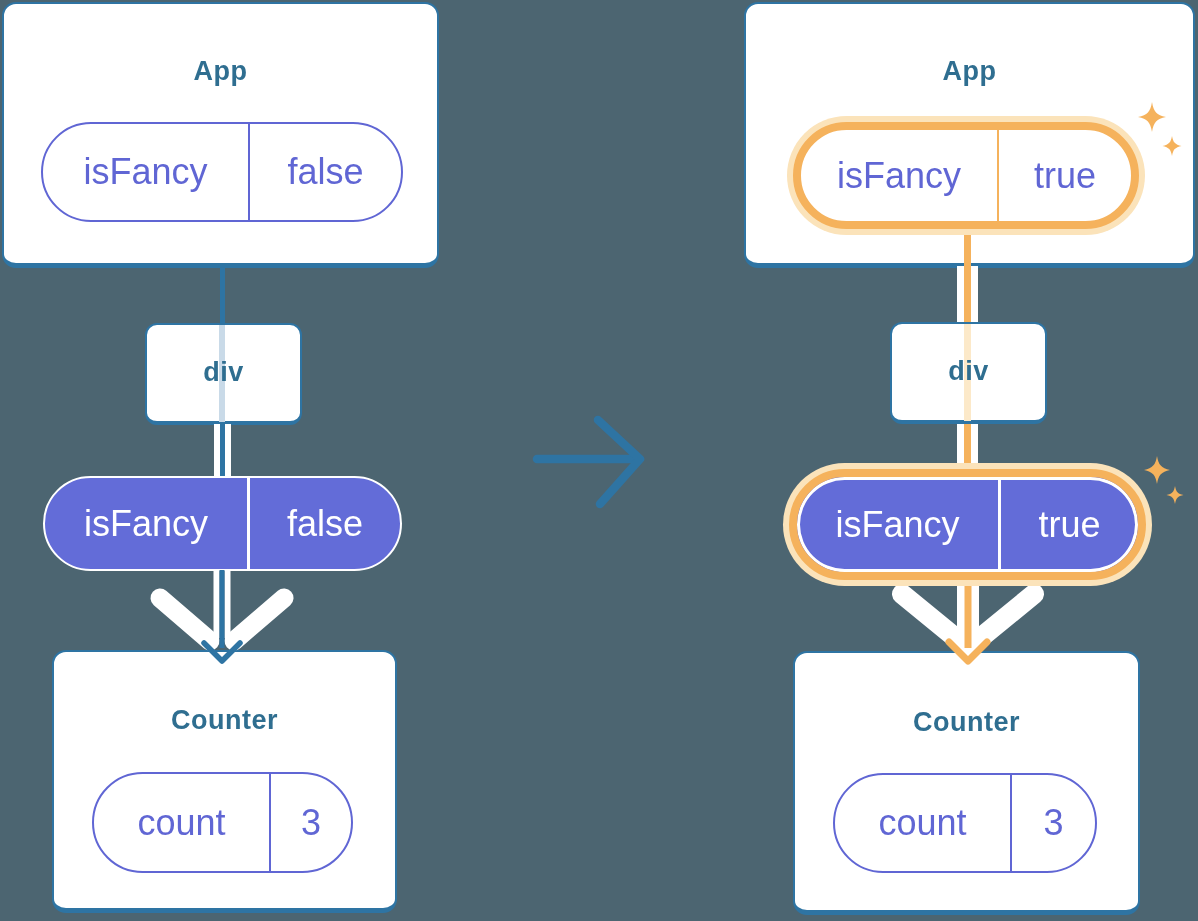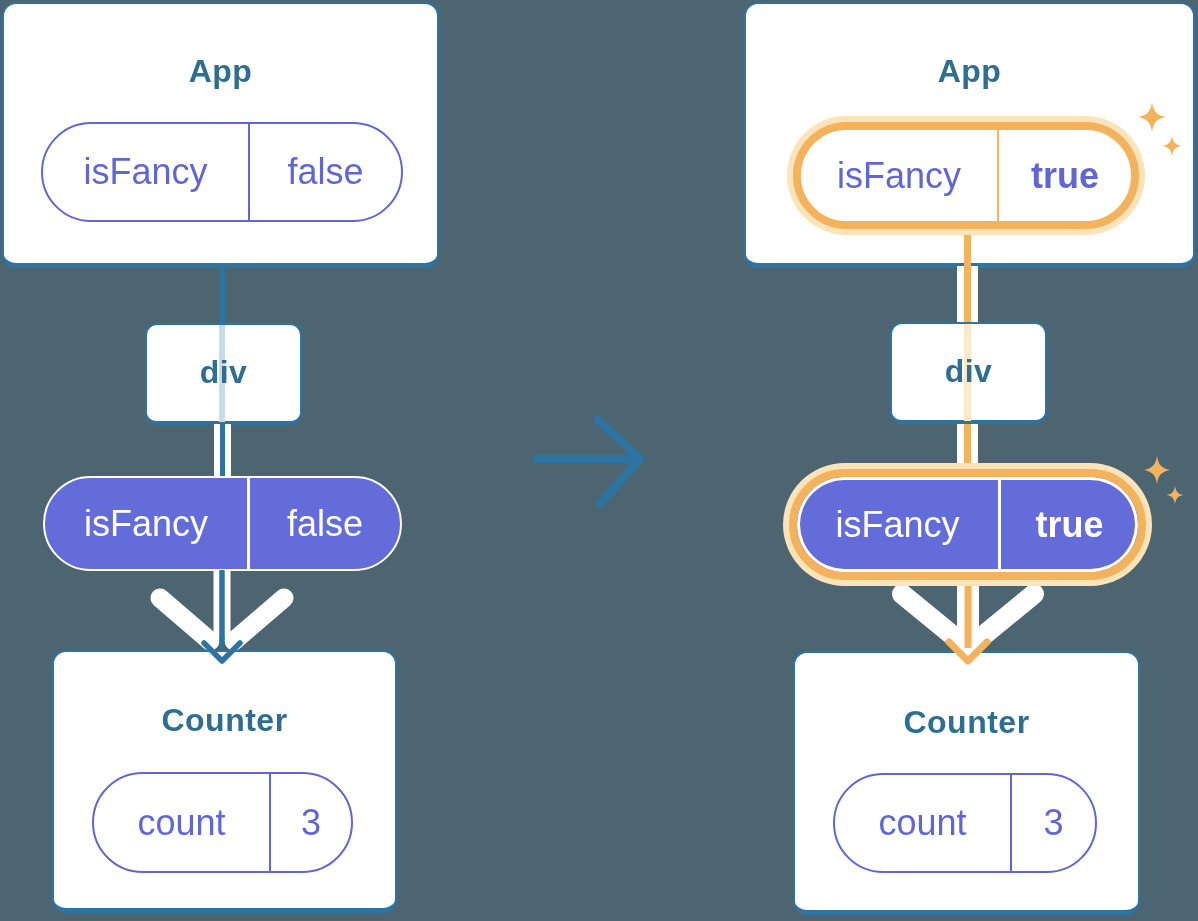--- a/index.html
+++ b/index.html
@@ -5,37 +5,37 @@
   html,body{margin:0;padding:0;}
   body{width:1198px;height:921px;font-family:"Liberation Sans",sans-serif;}
   .stage{position:relative;width:1198px;height:921px;background:var(--bg);overflow:hidden;}
 
   
   .card{position:absolute;background:#fff;border:2px solid var(--line);
         border-bottom-width:5px;border-radius:14px;box-sizing:border-box;}
   .card.small{border-radius:12px;border-bottom-width:4px;}
 
   .card-title{position:absolute;display:flex;align-items:center;justify-content:center;
-        font-size:32px;font-weight:600;color:var(--title);letter-spacing:.5px;}
+        font-size:27px;font-weight:600;color:var(--title);letter-spacing:.5px;}
 
   
   .pill{position:absolute;display:flex;align-items:stretch;box-sizing:border-box;
         border-radius:70px;font-size:36px;overflow:hidden;}
   .pill .cell{display:flex;align-items:center;justify-content:center;}
   .pill.outline{background:#fff;border:2.5px solid var(--purpleText);color:var(--purpleText);}
   .pill.outline .cell.key{border-right:2px solid var(--purpleText);}
   .pill.solid{background:var(--purple);border:2.5px solid #fff;color:#fff;}
   .pill.solid .cell.key{border-right:3px solid #fff;}
   .pill.ring{background:#fff;border:8px solid var(--orange);color:var(--purpleText);
         box-shadow:0 0 0 6px var(--orangePale);}
   .pill.ring .cell.key{border-right:2px solid var(--orange);}
   .pill.ring-solid{background:var(--purple);border:8px solid var(--orange);color:#fff;
         box-shadow:0 0 0 6px var(--orangePale), inset 0 0 0 3px #fff;}
   .pill.ring-solid .cell.key{border-right:3px solid #fff;}
-  .strong{font-weight:700;}
+  .strong{font-weight:400;}
 
   
   .vline{position:absolute;}
   .stripe{position:absolute;display:flex;}
   .stripe i{display:block;height:100%;}
   .stripe .w{background:#fff;}
   .flow-svg,.spark-svg,.mid-svg{position:absolute;display:block;}
   .thruline{position:absolute;}
 </style>
 </head>

